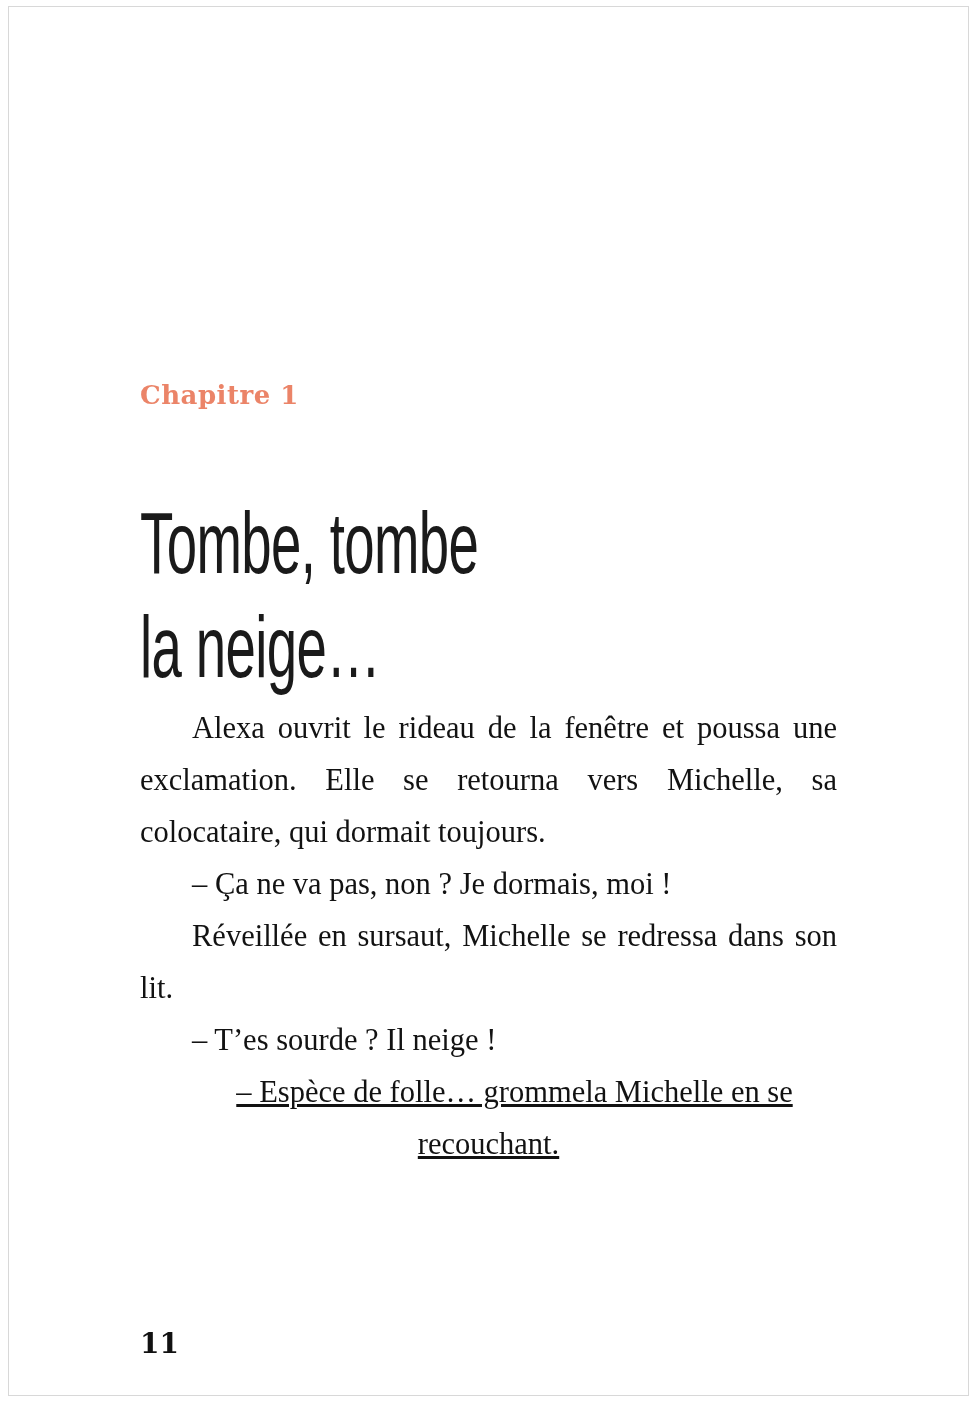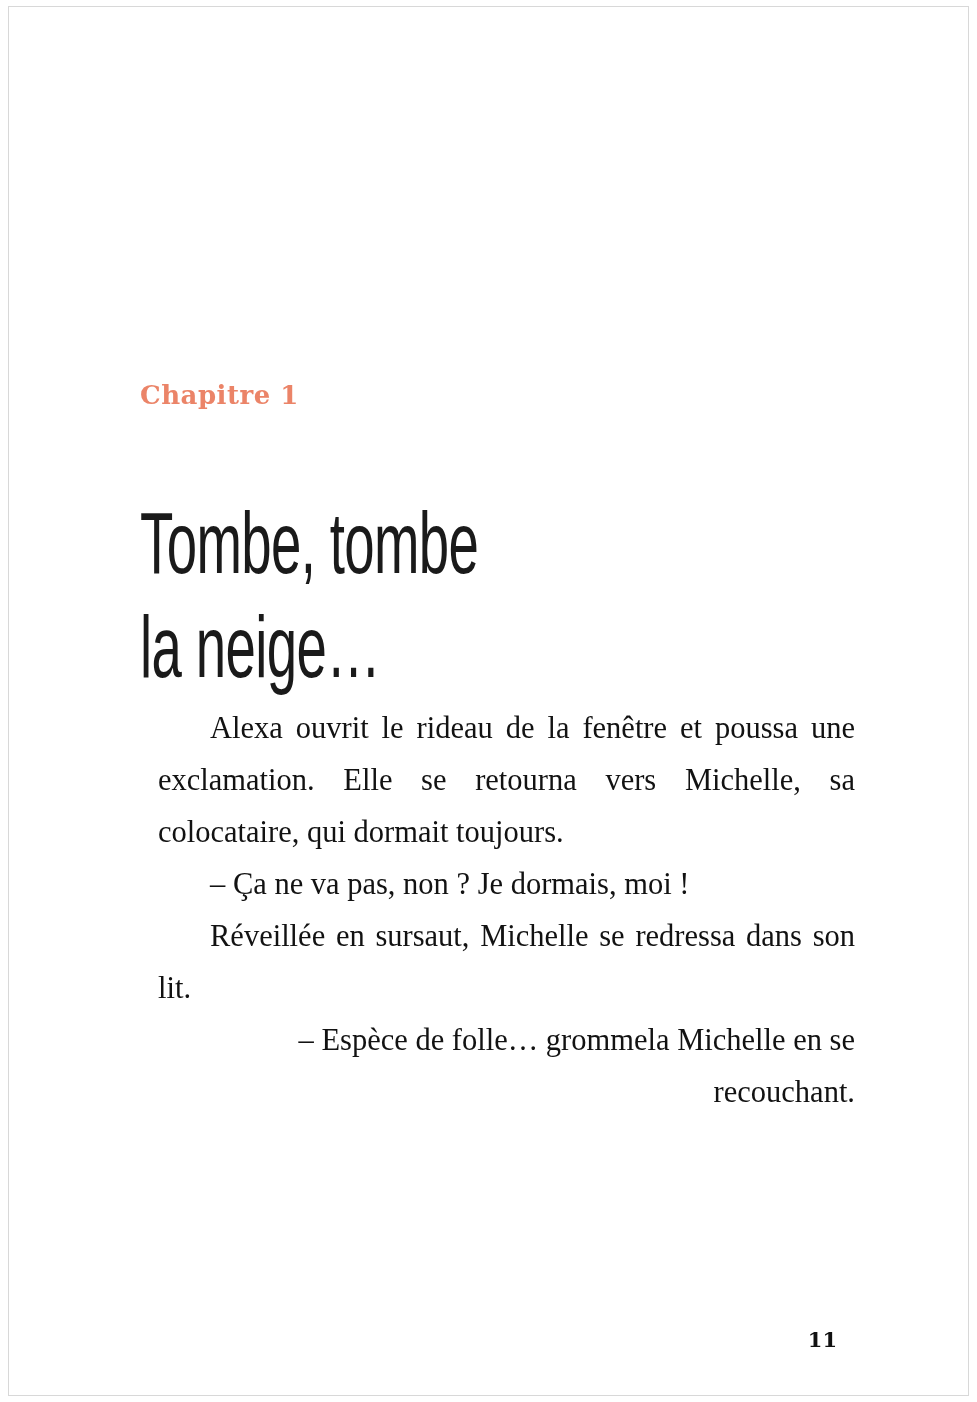--- a/index.html
+++ b/index.html
@@ -63,56 +63,57 @@
   .body-text {
     position: absolute;
     top: 690px;
     left: 0;
     width: 697px;
     font-family: "Liberation Serif", serif;
     font-size: 30.5px;
     line-height: 52px;
     color: #121212;
     text-align: justify;
-    margin-left: 18px;
   }
   .body-text p {
     margin: 0;
     text-indent: 52px;
   }
   .body-text p.last-left {
-    text-align: right;
+    text-align: center;
+    text-decoration: underline;
   }
   .folio {
     position: absolute;
     top: 1315px;
     left: 0;
     width: 697px;
-    text-align: right;
+    text-align: left;
     font-family: "DejaVu Serif", serif;
     font-weight: 700;
-    font-size: 21px;
+    font-size: 28px;
     color: #111111;
   }
 </style>
 </head>
 <body>
 
 <div class="page">
   <div class="page-border"></div>
 
   <div class="content">
 
     <div class="chapter-label">Chapitre 1</div>
 
     <h1 class="chapter-title">Tombe, tombe
 la neige…</h1>
 
     <div class="body-text">
       <p>Alexa ouvrit le rideau de la fenêtre et poussa une exclamation. Elle se retourna vers Michelle, sa colocataire, qui dormait toujours.</p>
       <p>– Ça ne va pas, non ? Je dormais, moi !</p>
       <p>Réveillée en sursaut, Michelle se redressa dans son lit.</p>
+      <p>– T’es sourde ? Il neige !</p>
       <p class="last-left">– Espèce de folle… grommela Michelle en se recouchant.</p>
     </div>
 
     <div class="folio">11</div>
   </div>
 </div>
 
 </body></html>

